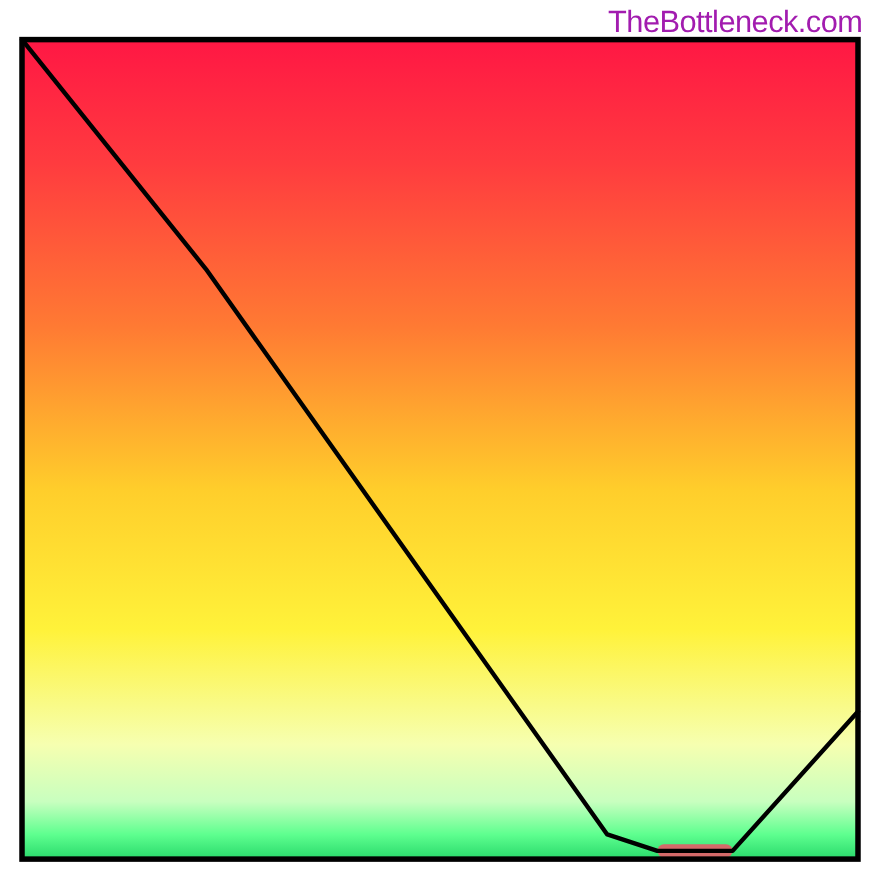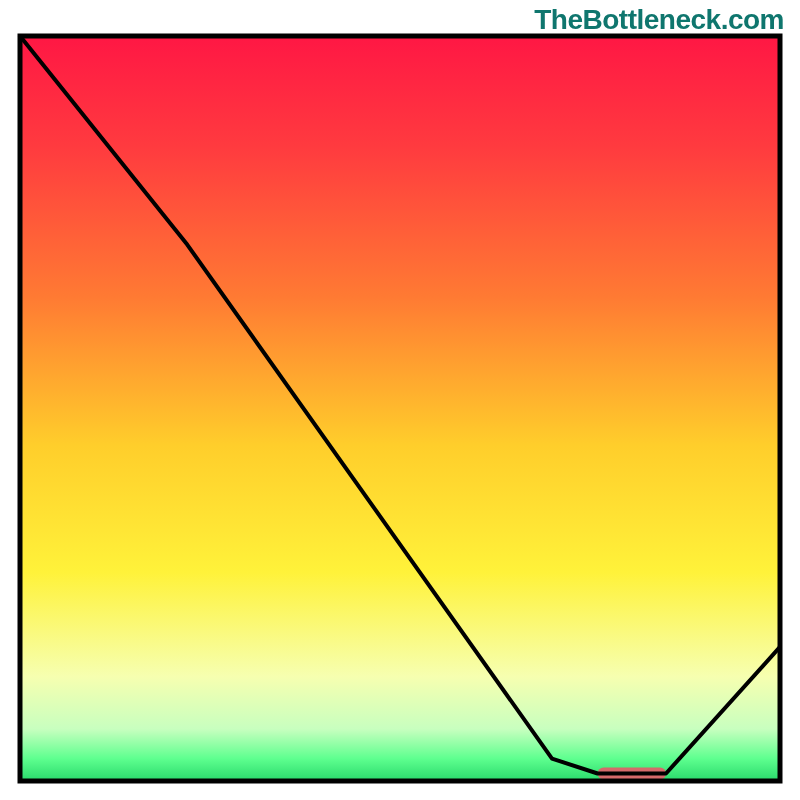--- a/index.html
+++ b/index.html
@@ -12,23 +12,23 @@
   }
   .frame {
     position: relative;
     width: 800px;
     height: 800px;
   }
   .watermark {
     position: absolute;
     top: 4px;
     right: 16px;
-    color: #0f766e;
+    color: #a21caf;
     font-size: 28px;
-    font-weight: bold;
+    font-weight: normal;
     letter-spacing: -0.5px;
     z-index: 10;
   }
   svg {
     display: block;
   }
 </style>
 </head>
 <body>
 

